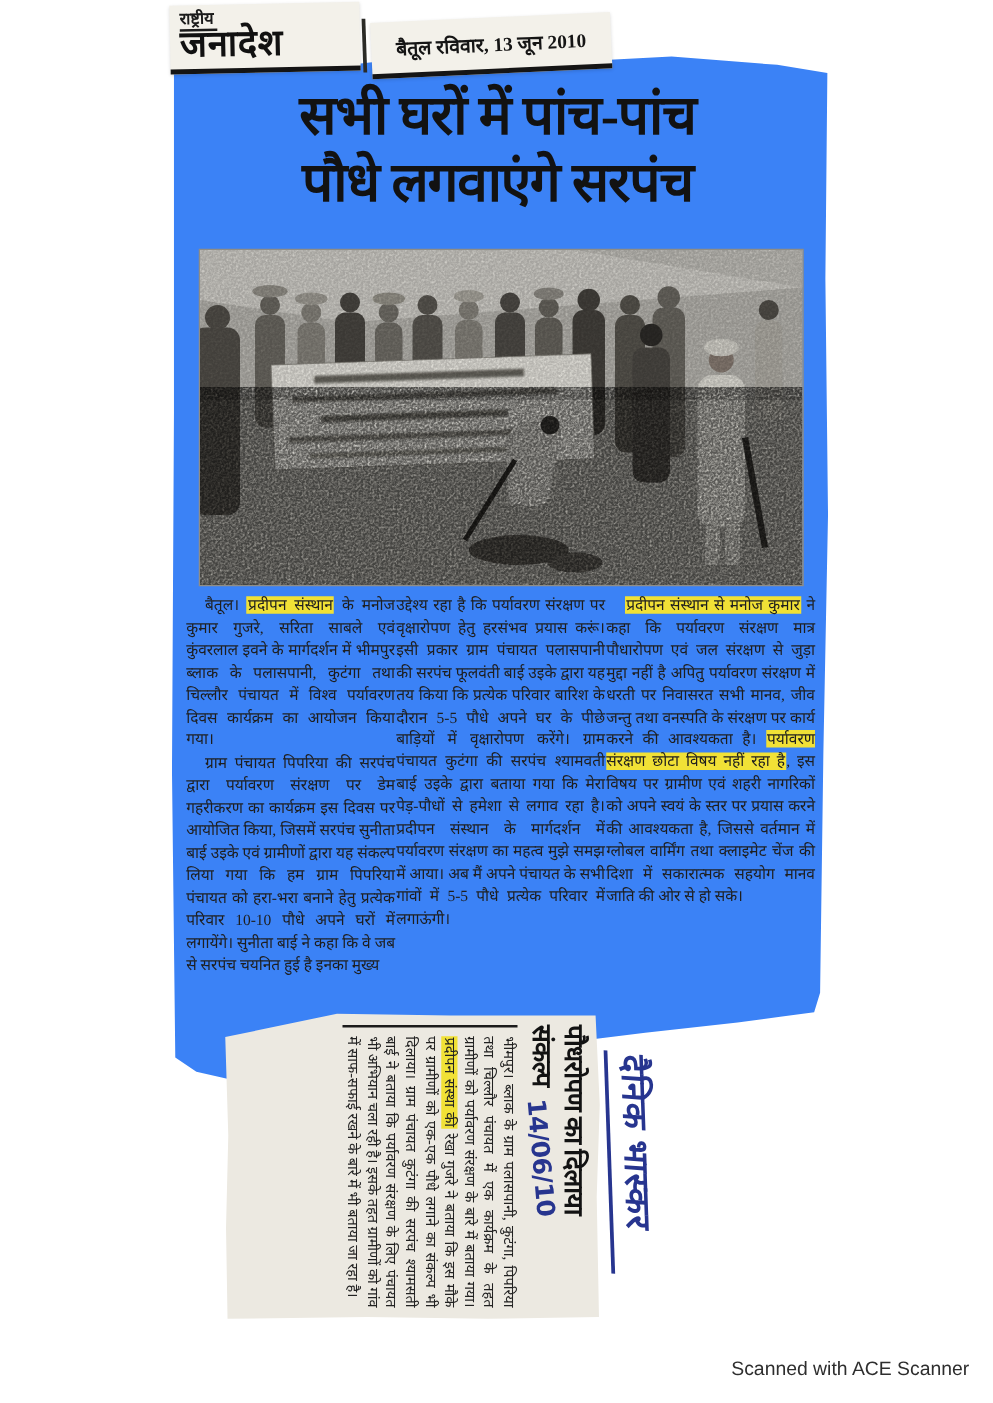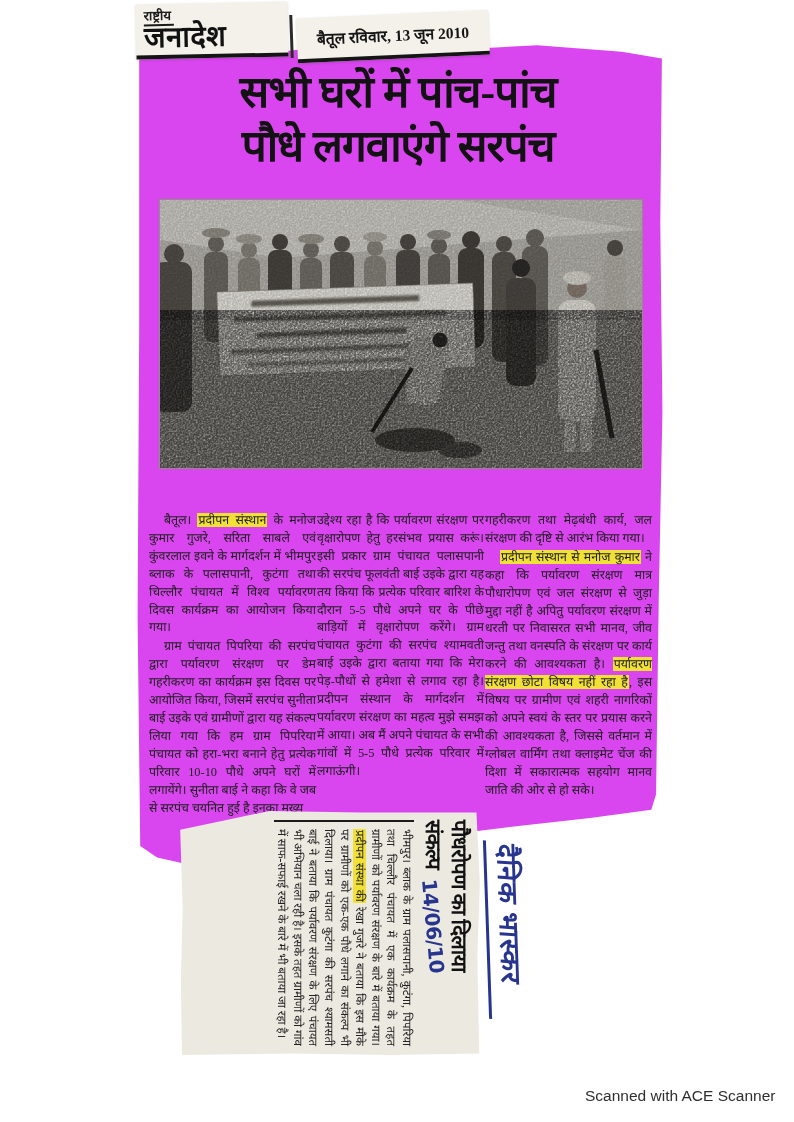--- a/index.html
+++ b/index.html
@@ -25,33 +25,33 @@
   .mast-divider{left:290px;top:15px;width:3px;height:43px;background:#2b2b28;transform:rotate(-2deg);z-index:7;}
   .date-strip{
     left:297px;top:14px;width:192px;height:41px;background:#f3f1ea;
     transform:rotate(-2.6deg);border-bottom:4px solid #151515;
     box-shadow:0 1px 3px rgba(0,0,0,.15);display:flex;align-items:center;justify-content:center;
     font-size:15.5px;font-weight:bold;color:#151515;z-index:6;
   }
 
   
   .main-clip{
-    left:136px;top:42px;width:528px;height:822px;background:#d946ef;z-index:1;
+    left:136px;top:42px;width:528px;height:822px;background:#3b82f6;z-index:1;
     clip-path:polygon(0.6% 1.6%,10% .9%,24% 1.4%,40% .3%,58% 1%,76% .4%,92% 1.2%,99.6% 2%,
       99.3% 22%,99.7% 45%,99% 68%,98.5% 91.5%,97.6% 93.4%,86% 94.4%,72% 95.4%,57% 96.6%,
       43% 97.6%,29% 98.6%,18% 99.4%,9.5% 100%,4% 99.2%,0.8% 97.8%,0.3% 70%,0.6% 35%);
     box-shadow:0 1px 5px rgba(0,0,0,.12);
   }
   .article-headline{
     position:absolute;left:8px;top:24px;width:508px;text-align:center;
     font-weight:bold;font-size:44px;line-height:54px;color:#121212;letter-spacing:-1px;
   }
   .article-headline div{white-space:nowrap;}
   .photo-frame{position:absolute;left:24px;top:158px;width:482px;height:268px;background:#c0beb8;outline:1px solid #8f8d86;}
-  .cols{position:absolute;left:13px;top:434px;width:503px;display:flex;gap:1px;margin-top:36px;}
+  .cols{position:absolute;left:13px;top:434px;width:503px;display:flex;gap:1px;}
   .col{flex:1;min-width:0;font-size:12.4px;line-height:17.9px;text-align:justify;color:#1e1e1e;}
   .para{margin:0 0 1px 0;}
   .para.indent{text-indent:15px;}
   .hl{background:var(--highlight,#f1e136);padding:0 1px;}
 
   
   .rot-wrap{left:178px;top:810px;width:304px;height:246px;z-index:5;}
   .rot-inner{
     position:absolute;left:29px;top:-28px;width:246px;height:302px;transform:rotate(90deg);
     background:#ece9e1;box-shadow:0 1px 4px rgba(0,0,0,.18);
@@ -218,21 +218,20 @@
 
   <div class="cols">
     <div class="col">
       <p class="para indent"><span>बैतूल। </span><span class="hl">प्रदीपन संस्थान</span><span> के मनोज कुमार गुजरे, सरिता साबले एवं कुंवरलाल इवने के मार्गदर्शन में भीमपुर ब्लाक के पलासपानी, कुटंगा तथा चिल्लौर पंचायत में विश्व पर्यावरण दिवस कार्यक्रम का आयोजन किया गया।</span></p>
       <p class="para indent"><span>ग्राम पंचायत पिपरिया की सरपंच द्वारा पर्यावरण संरक्षण पर डेम गहरीकरण का कार्यक्रम इस दिवस पर आयोजित किया, जिसमें सरपंच सुनीता बाई उइके एवं ग्रामीणों द्वारा यह संकल्प लिया गया कि हम ग्राम पिपरिया पंचायत को हरा-भरा बनाने हेतु प्रत्येक परिवार 10-10 पौधे अपने घरों में लगायेंगे। सुनीता बाई ने कहा कि वे जब से सरपंच चयनित हुई है इनका मुख्य</span></p>
     </div>
     <div class="col">
       <p class="para"><span>उद्देश्य रहा है कि पर्यावरण संरक्षण पर वृक्षारोपण हेतु हरसंभव प्रयास करूं। इसी प्रकार ग्राम पंचायत पलासपानी की सरपंच फूलवंती बाई उइके द्वारा यह तय किया कि प्रत्येक परिवार बारिश के दौरान 5-5 पौधे अपने घर के पीछे बाड़ियों में वृक्षारोपण करेंगे। ग्राम पंचायत कुटंगा की सरपंच श्यामवती बाई उइके द्वारा बताया गया कि मेरा पेड़-पौधों से हमेशा से लगाव रहा है। प्रदीपन संस्थान के मार्गदर्शन में पर्यावरण संरक्षण का महत्व मुझे समझ में आया। अब मैं अपने पंचायत के सभी गांवों में 5-5 पौधे प्रत्येक परिवार में लगाऊंगी।</span></p>
     </div>
     <div class="col">
-      <p class="para"><span>गहरीकरण तथा मेढ़बंधी कार्य, जल संरक्षण की दृष्टि से आरंभ किया गया।</span></p>
       <p class="para indent"><span class="hl">प्रदीपन संस्थान से मनोज कुमार</span><span> ने कहा कि पर्यावरण संरक्षण मात्र पौधारोपण एवं जल संरक्षण से जुड़ा मुद्दा नहीं है अपितु पर्यावरण संरक्षण में धरती पर निवासरत सभी मानव, जीव जन्तु तथा वनस्पति के संरक्षण पर कार्य करने की आवश्यकता है। </span><span class="hl">पर्यावरण संरक्षण छोटा विषय नहीं रहा है</span><span>, इस विषय पर ग्रामीण एवं शहरी नागरिकों को अपने स्वयं के स्तर पर प्रयास करने की आवश्यकता है, जिससे वर्तमान में ग्लोबल वार्मिंग तथा क्लाइमेट चेंज की दिशा में सकारात्मक सहयोग मानव जाति की ओर से हो सके।</span></p>
     </div>
   </div>
 </div>
 
 <div class="abs rot-wrap">
   <div class="rot-inner">
     <div class="c2-headline">
       <div>पौधरोपण का दिलाया</div>
       <div>

